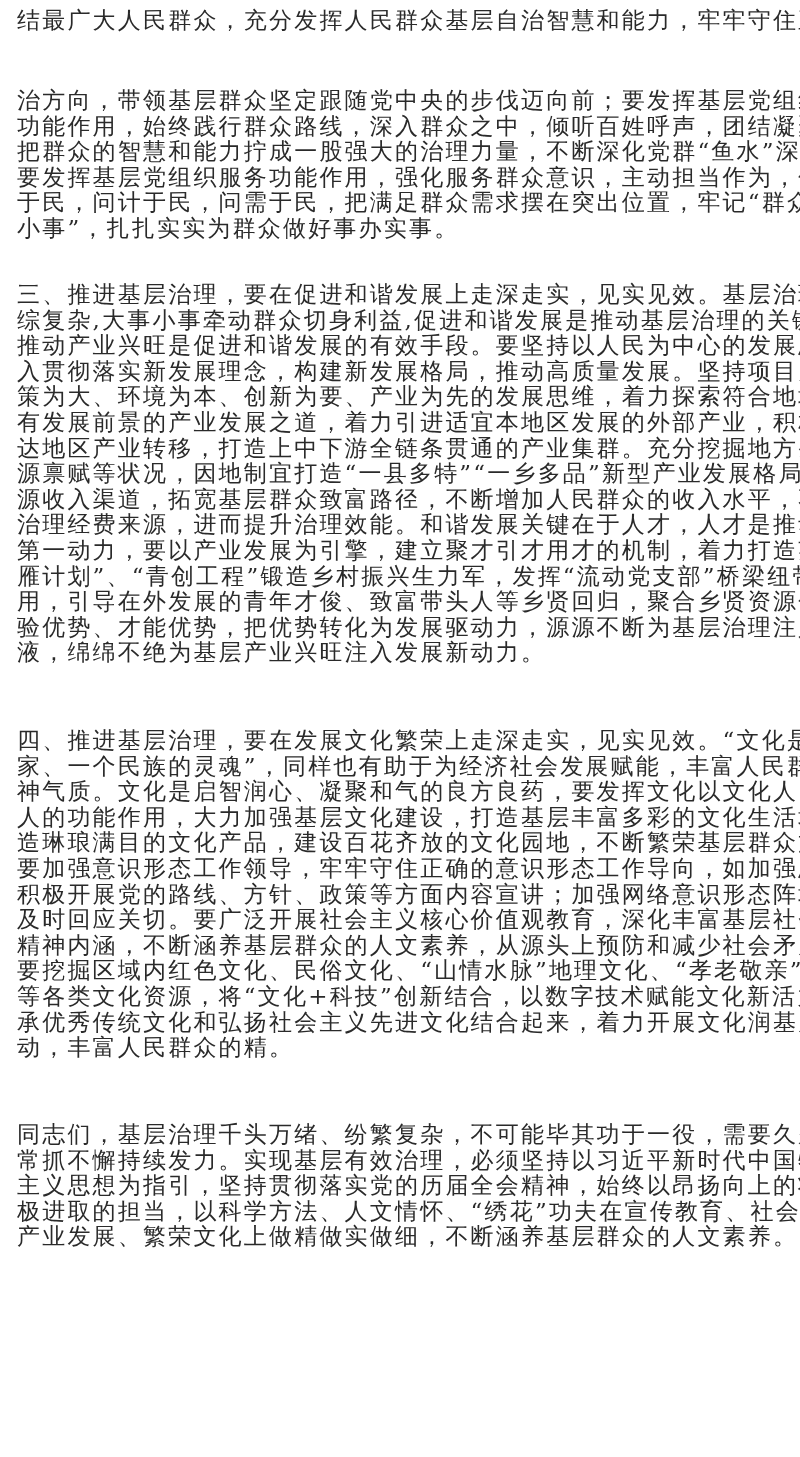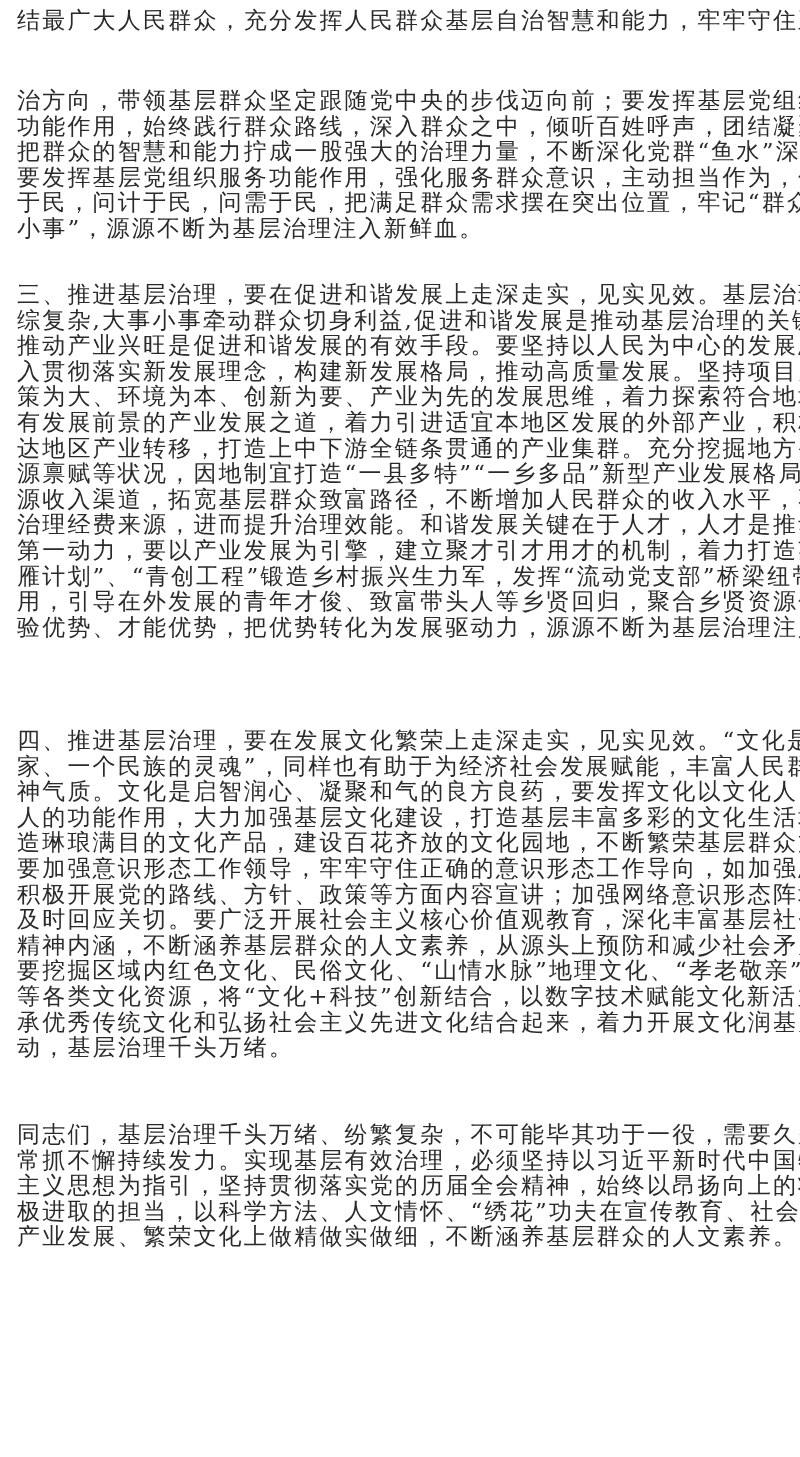--- a/index.html
+++ b/index.html
@@ -58,54 +58,55 @@
   <div class="para" style="top:8px;">
     <span class="line last">结最广大人民群众，充分发挥人民群众基层自治智慧和能力，牢牢守住正确的政</span>
   </div>
 
   <div class="para" style="top:88px;">
     <span class="line">治方向，带领基层群众坚定跟随党中央的步伐迈向前；要发挥基层党组织的组织</span>
     <span class="line">功能作用，始终践行群众路线，深入群众之中，倾听百姓呼声，团结凝聚人心，</span>
     <span class="line">把群众的智慧和能力拧成一股强大的治理力量，不断深化党群“鱼水”深情关系；</span>
     <span class="line">要发挥基层党组织服务功能作用，强化服务群众意识，主动担当作为，做到问政</span>
     <span class="line">于民，问计于民，问需于民，把满足群众需求摆在突出位置，牢记“群众身边无</span>
-    <span class="line last">小事”，源源不断为基层治理注入新鲜血。</span>
+    <span class="line last">小事”，扎扎实实为群众做好事办实事。</span>
   </div>
 
   <div class="para" style="top:282px;">
     <span class="line">三、推进基层治理，要在促进和谐发展上走深走实，见实见效。基层治理矛盾错</span>
     <span class="line">综复杂,大事小事牵动群众切身利益,促进和谐发展是推动基层治理的关键一招,</span>
     <span class="line">推动产业兴旺是促进和谐发展的有效手段。要坚持以人民为中心的发展思想，深</span>
     <span class="line">入贯彻落实新发展理念，构建新发展格局，推动高质量发展。坚持项目为王、政</span>
     <span class="line">策为大、环境为本、创新为要、产业为先的发展思维，着力探索符合地域特色又</span>
     <span class="line">有发展前景的产业发展之道，着力引进适宜本地区发展的外部产业，积极承接发</span>
     <span class="line">达地区产业转移，打造上中下游全链条贯通的产业集群。充分挖掘地方条件、资</span>
     <span class="line">源禀赋等状况，因地制宜打造“一县多特”“一乡多品”新型产业发展格局，开</span>
     <span class="line">源收入渠道，拓宽基层群众致富路径，不断增加人民群众的收入水平，不断提高</span>
     <span class="line">治理经费来源，进而提升治理效能。和谐发展关键在于人才，人才是推动发展的</span>
     <span class="line">第一动力，要以产业发展为引擎，建立聚才引才用才的机制，着力打造英才“归</span>
     <span class="line">雁计划”、“青创工程”锻造乡村振兴生力军，发挥“流动党支部”桥梁纽带作</span>
     <span class="line">用，引导在外发展的青年才俊、致富带头人等乡贤回归，聚合乡贤资源优势、经</span>
     <span class="line">验优势、才能优势，把优势转化为发展驱动力，源源不断为基层治理注入新鲜血</span>
+    <span class="line last">液，绵绵不绝为基层产业兴旺注入发展新动力。</span>
   </div>
 
   <div class="para" style="top:728px;">
     <span class="line">四、推进基层治理，要在发展文化繁荣上走深走实，见实见效。“文化是一个国</span>
     <span class="line">家、一个民族的灵魂”，同样也有助于为经济社会发展赋能，丰富人民群众的精</span>
     <span class="line">神气质。文化是启智润心、凝聚和气的良方良药，要发挥文化以文化人、以文育</span>
     <span class="line">人的功能作用，大力加强基层文化建设，打造基层丰富多彩的文化生活场景，创</span>
     <span class="line">造琳琅满目的文化产品，建设百花齐放的文化园地，不断繁荣基层群众文娱生活；</span>
     <span class="line">要加强意识形态工作领导，牢牢守住正确的意识形态工作导向，如加强思想引领，</span>
     <span class="line">积极开展党的路线、方针、政策等方面内容宣讲；加强网络意识形态阵地管控，</span>
     <span class="line">及时回应关切。要广泛开展社会主义核心价值观教育，深化丰富基层社会治理的</span>
     <span class="line">精神内涵，不断涵养基层群众的人文素养，从源头上预防和减少社会矛盾产生。</span>
     <span class="line">要挖掘区域内红色文化、民俗文化、“山情水脉”地理文化、“孝老敬亲”乡贤文化</span>
     <span class="line">等各类文化资源，将“文化+科技”创新结合，以数字技术赋能文化新活力，把继</span>
     <span class="line">承优秀传统文化和弘扬社会主义先进文化结合起来，着力开展文化润基层宣传活</span>
-    <span class="line last">动，基层治理千头万绪。</span>
+    <span class="line last">动，丰富人民群众的精。</span>
   </div>
 
   <div class="para" style="top:1122px;">
     <span class="line">同志们，基层治理千头万绪、纷繁复杂，不可能毕其功于一役，需要久久为功、</span>
     <span class="line">常抓不懈持续发力。实现基层有效治理，必须坚持以习近平新时代中国特色社会</span>
     <span class="line">主义思想为指引，坚持贯彻落实党的历届全会精神，始终以昂扬向上的状态，积</span>
     <span class="line">极进取的担当，以科学方法、人文情怀、“绣花”功夫在宣传教育、社会稳定、</span>
     <span class="line last">产业发展、繁荣文化上做精做实做细，不断涵养基层群众的人文素养。</span>
   </div>
 </div>

